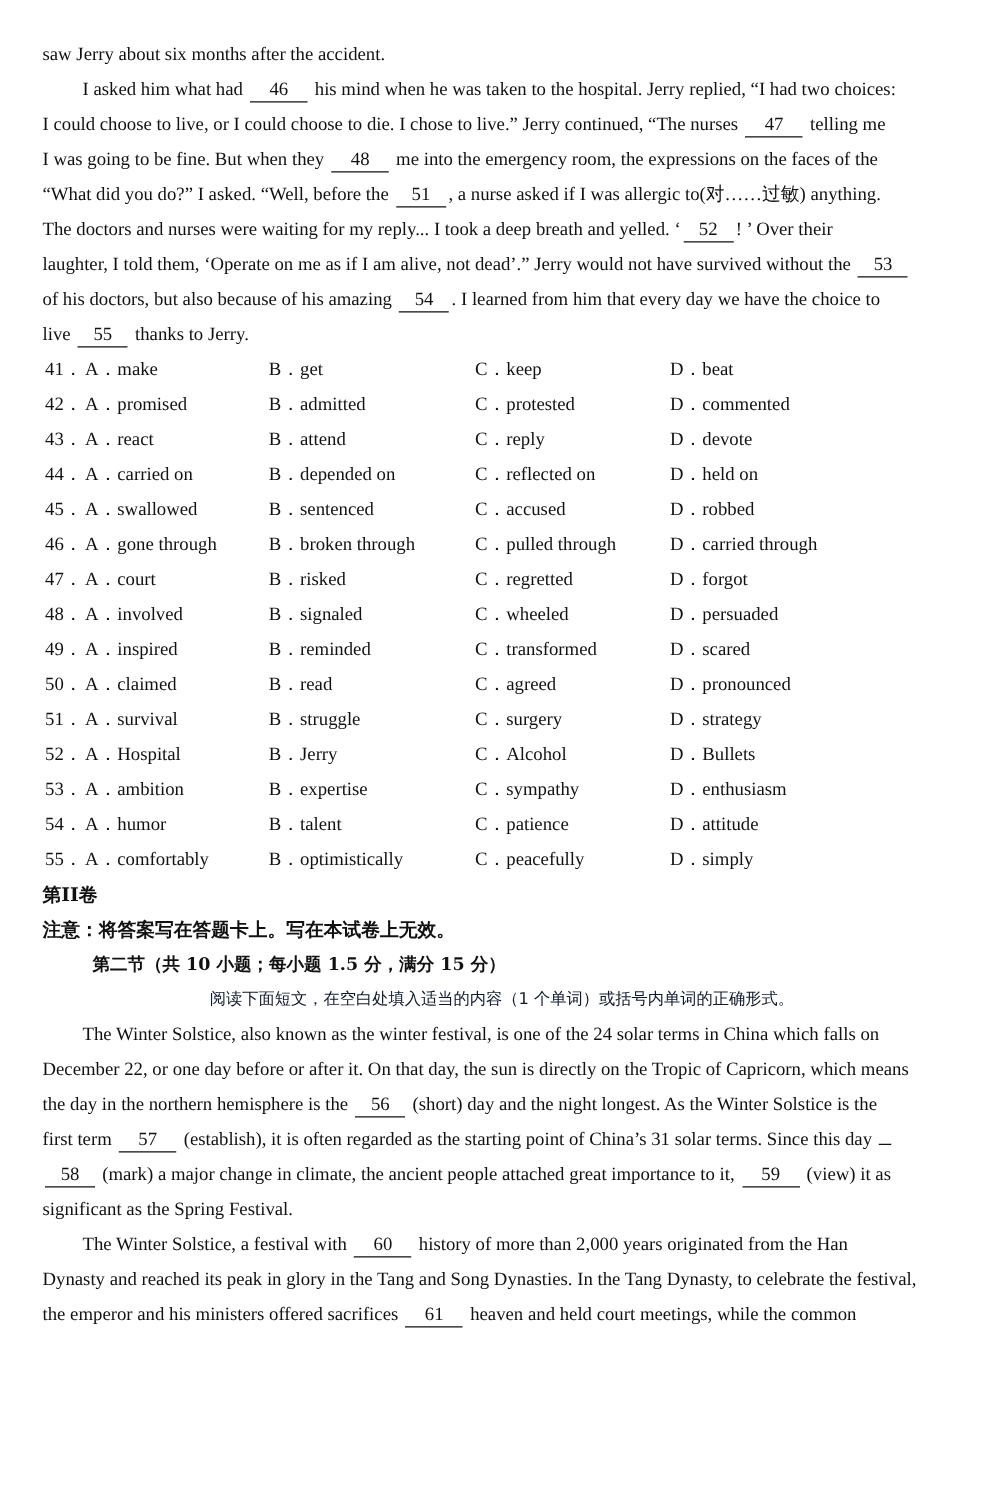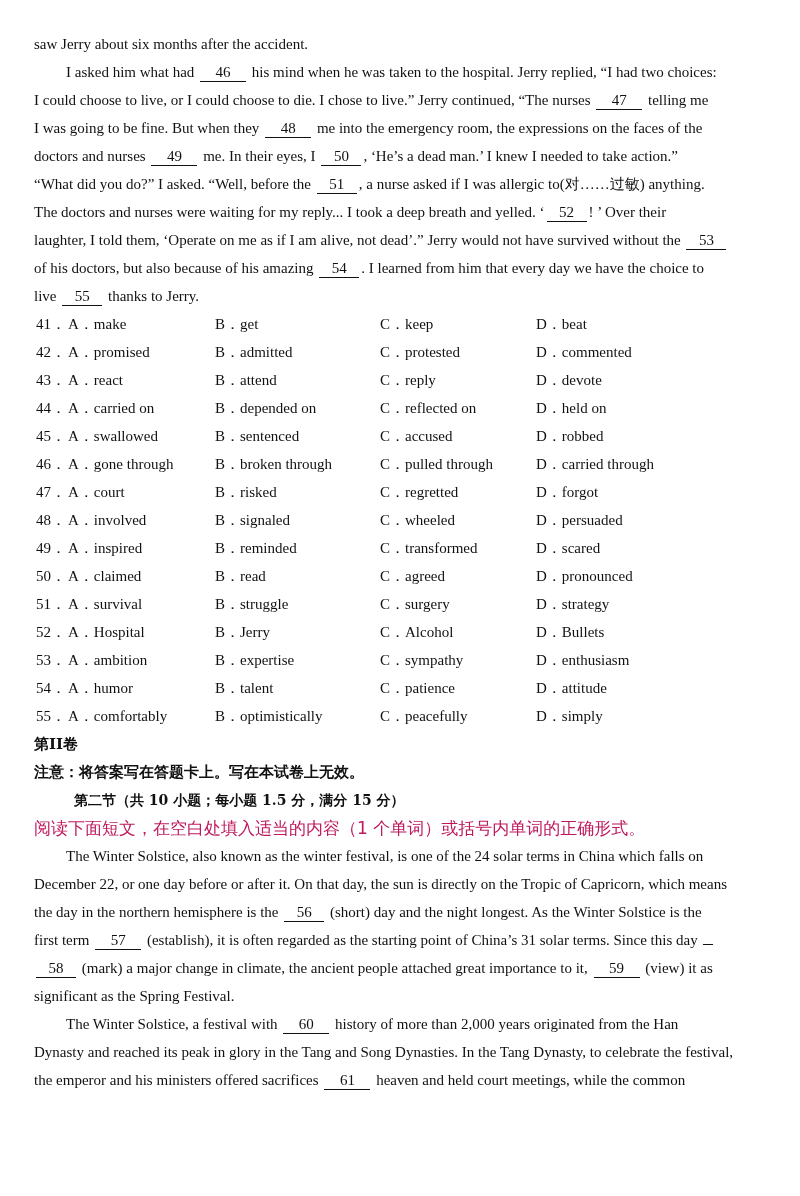--- a/index.html
+++ b/index.html
@@ -17,32 +17,31 @@
     border-bottom: 1.3px solid #111; line-height: 17px; height: 17px;
     vertical-align: baseline; margin: 0 2px;
   } .b44 { width: 46px; }
   .b40 { width: 40px; } .bsmall { width: 10px; }
   .opt-row { height: 28px; line-height: 28px; position: relative; white-space: nowrap; }
   .opt-row span { position: absolute; }
   .qn { left: 2px; } .oa { left: 34px; } .ob { left: 181px; } .oc { left: 346px; } .od { left: 502px; }
   .heading-center { text-align: left; font-weight: bold; font-family: "DejaVu Serif", serif; font-size: 15px; height: 28px; line-height: 28px; }
   .notice { font-weight: bold; font-family: "DejaVu Sans", sans-serif; font-size: 15px; height: 28px; line-height: 28px; }
   .section { font-weight: bold; font-family: "DejaVu Serif", serif; font-size: 14px; height: 28px; line-height: 28px; margin-left: 40px; }
-  .instr { font-family: "DejaVu Sans", sans-serif; font-size: 17px; height: 28px; line-height: 28px; color: #be185d; }
+  .instr { font-family: "DejaVu Sans", sans-serif; font-size: 13px; height: 28px; line-height: 28px; color: #0f172a; text-align: center; }
 </style>
 </head>
 <body>
 
 <div class="page">
   <div id="passage1">
       <div class="line"><span>saw Jerry about six months after the accident.</span></div>
       <div class="line indent"><span>I asked him what had </span><span class="blank b44">46</span><span> his mind when he was taken to the hospital. Jerry replied, “I had two choices:</span></div>
       <div class="line"><span>I could choose to live, or I could choose to die. I chose to live.” Jerry continued, “The nurses </span><span class="blank b44">47</span><span> telling me</span></div>
       <div class="line"><span>I was going to be fine. But when they </span><span class="blank b44">48</span><span> me into the emergency room, the expressions on the faces of the</span></div>
-      <div class="line"><span>doctors and nurses </span><span class="blank b44">49</span><span> me. In their eyes, I </span><span class="blank b40">50</span><span>, ‘He’s a dead man.’ I knew I needed to take action.”</span></div>
       <div class="line"><span>“What did you do?” I asked. “Well, before the </span><span class="blank b40">51</span><span>, a nurse asked if I was allergic to(对……过敏) anything.</span></div>
       <div class="line"><span>The doctors and nurses were waiting for my reply... I took a deep breath and yelled. ‘</span><span class="blank b40">52</span><span>! ’ Over their</span></div>
       <div class="line"><span>laughter, I told them, ‘Operate on me as if I am alive, not dead’.” Jerry would not have survived without the </span><span class="blank b40">53</span></div>
       <div class="line"><span>of his doctors, but also because of his amazing </span><span class="blank b40">54</span><span>. I learned from him that every day we have the choice to</span></div>
       <div class="line"><span>live </span><span class="blank b40">55</span><span> thanks to Jerry.</span></div>
     </div>
   <div id="questions">
       <div class="opt-row">
         <span class="qn">41．</span>
         <span class="oa">A．make</span>

